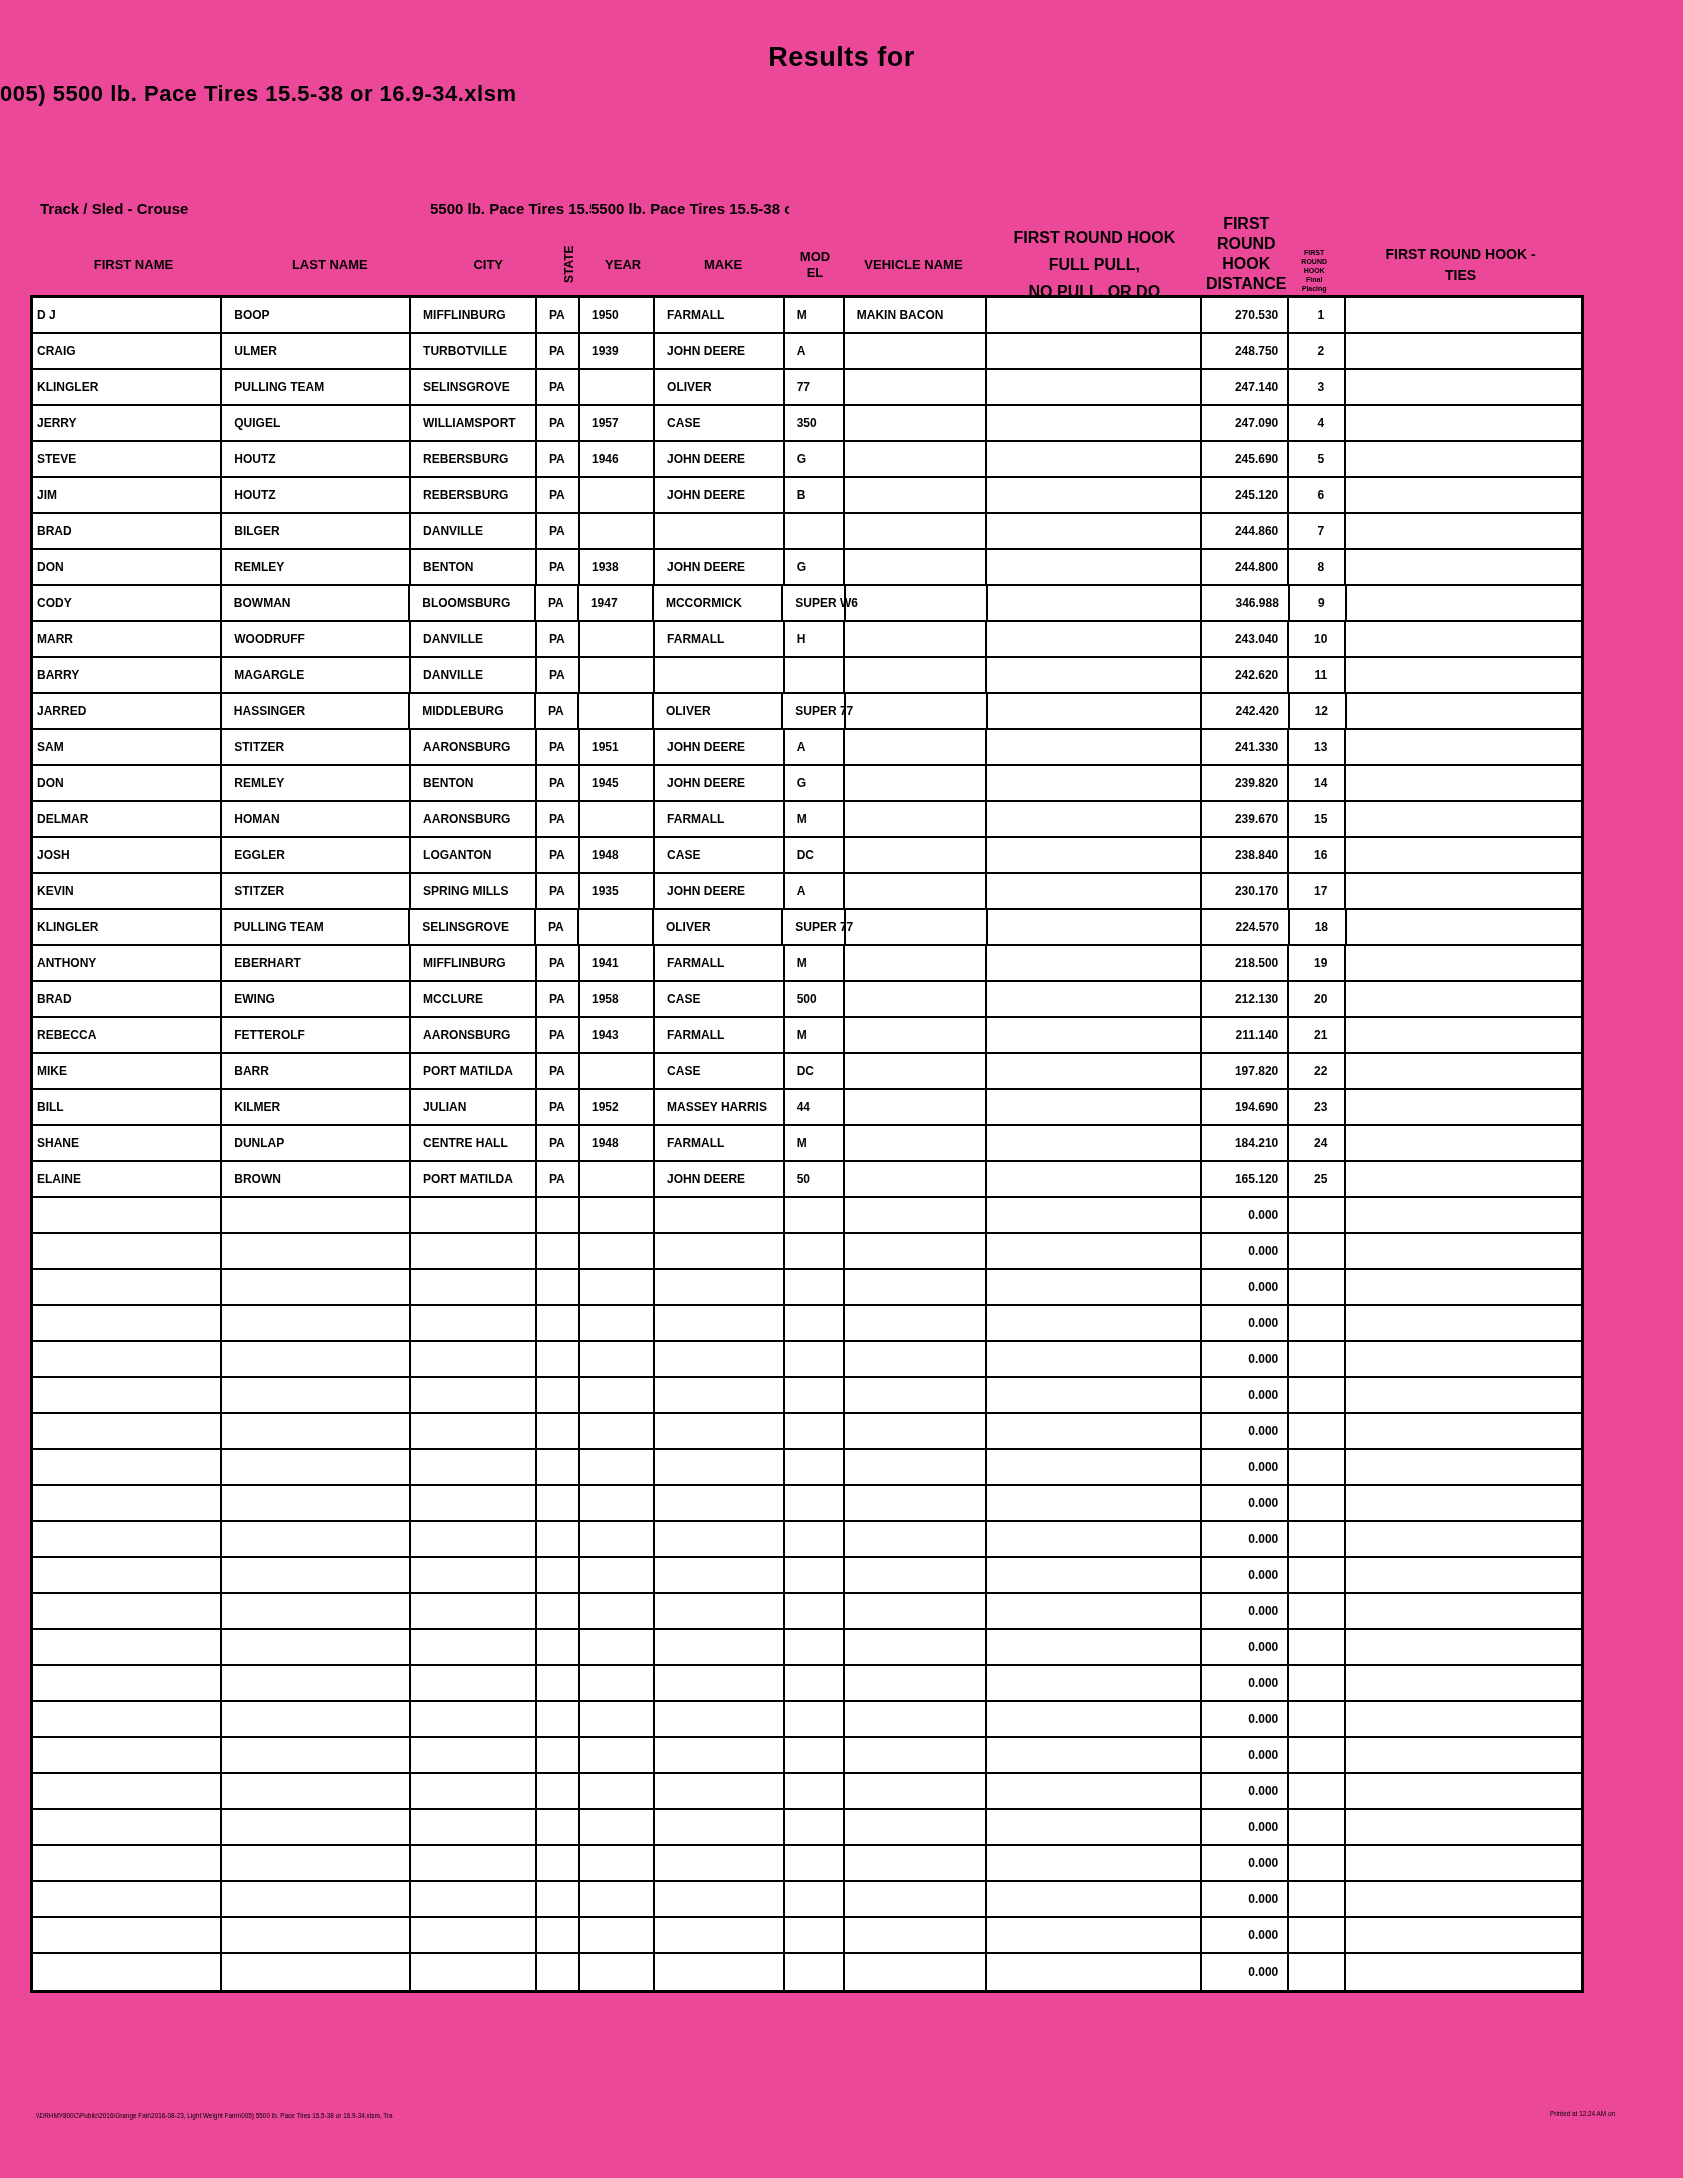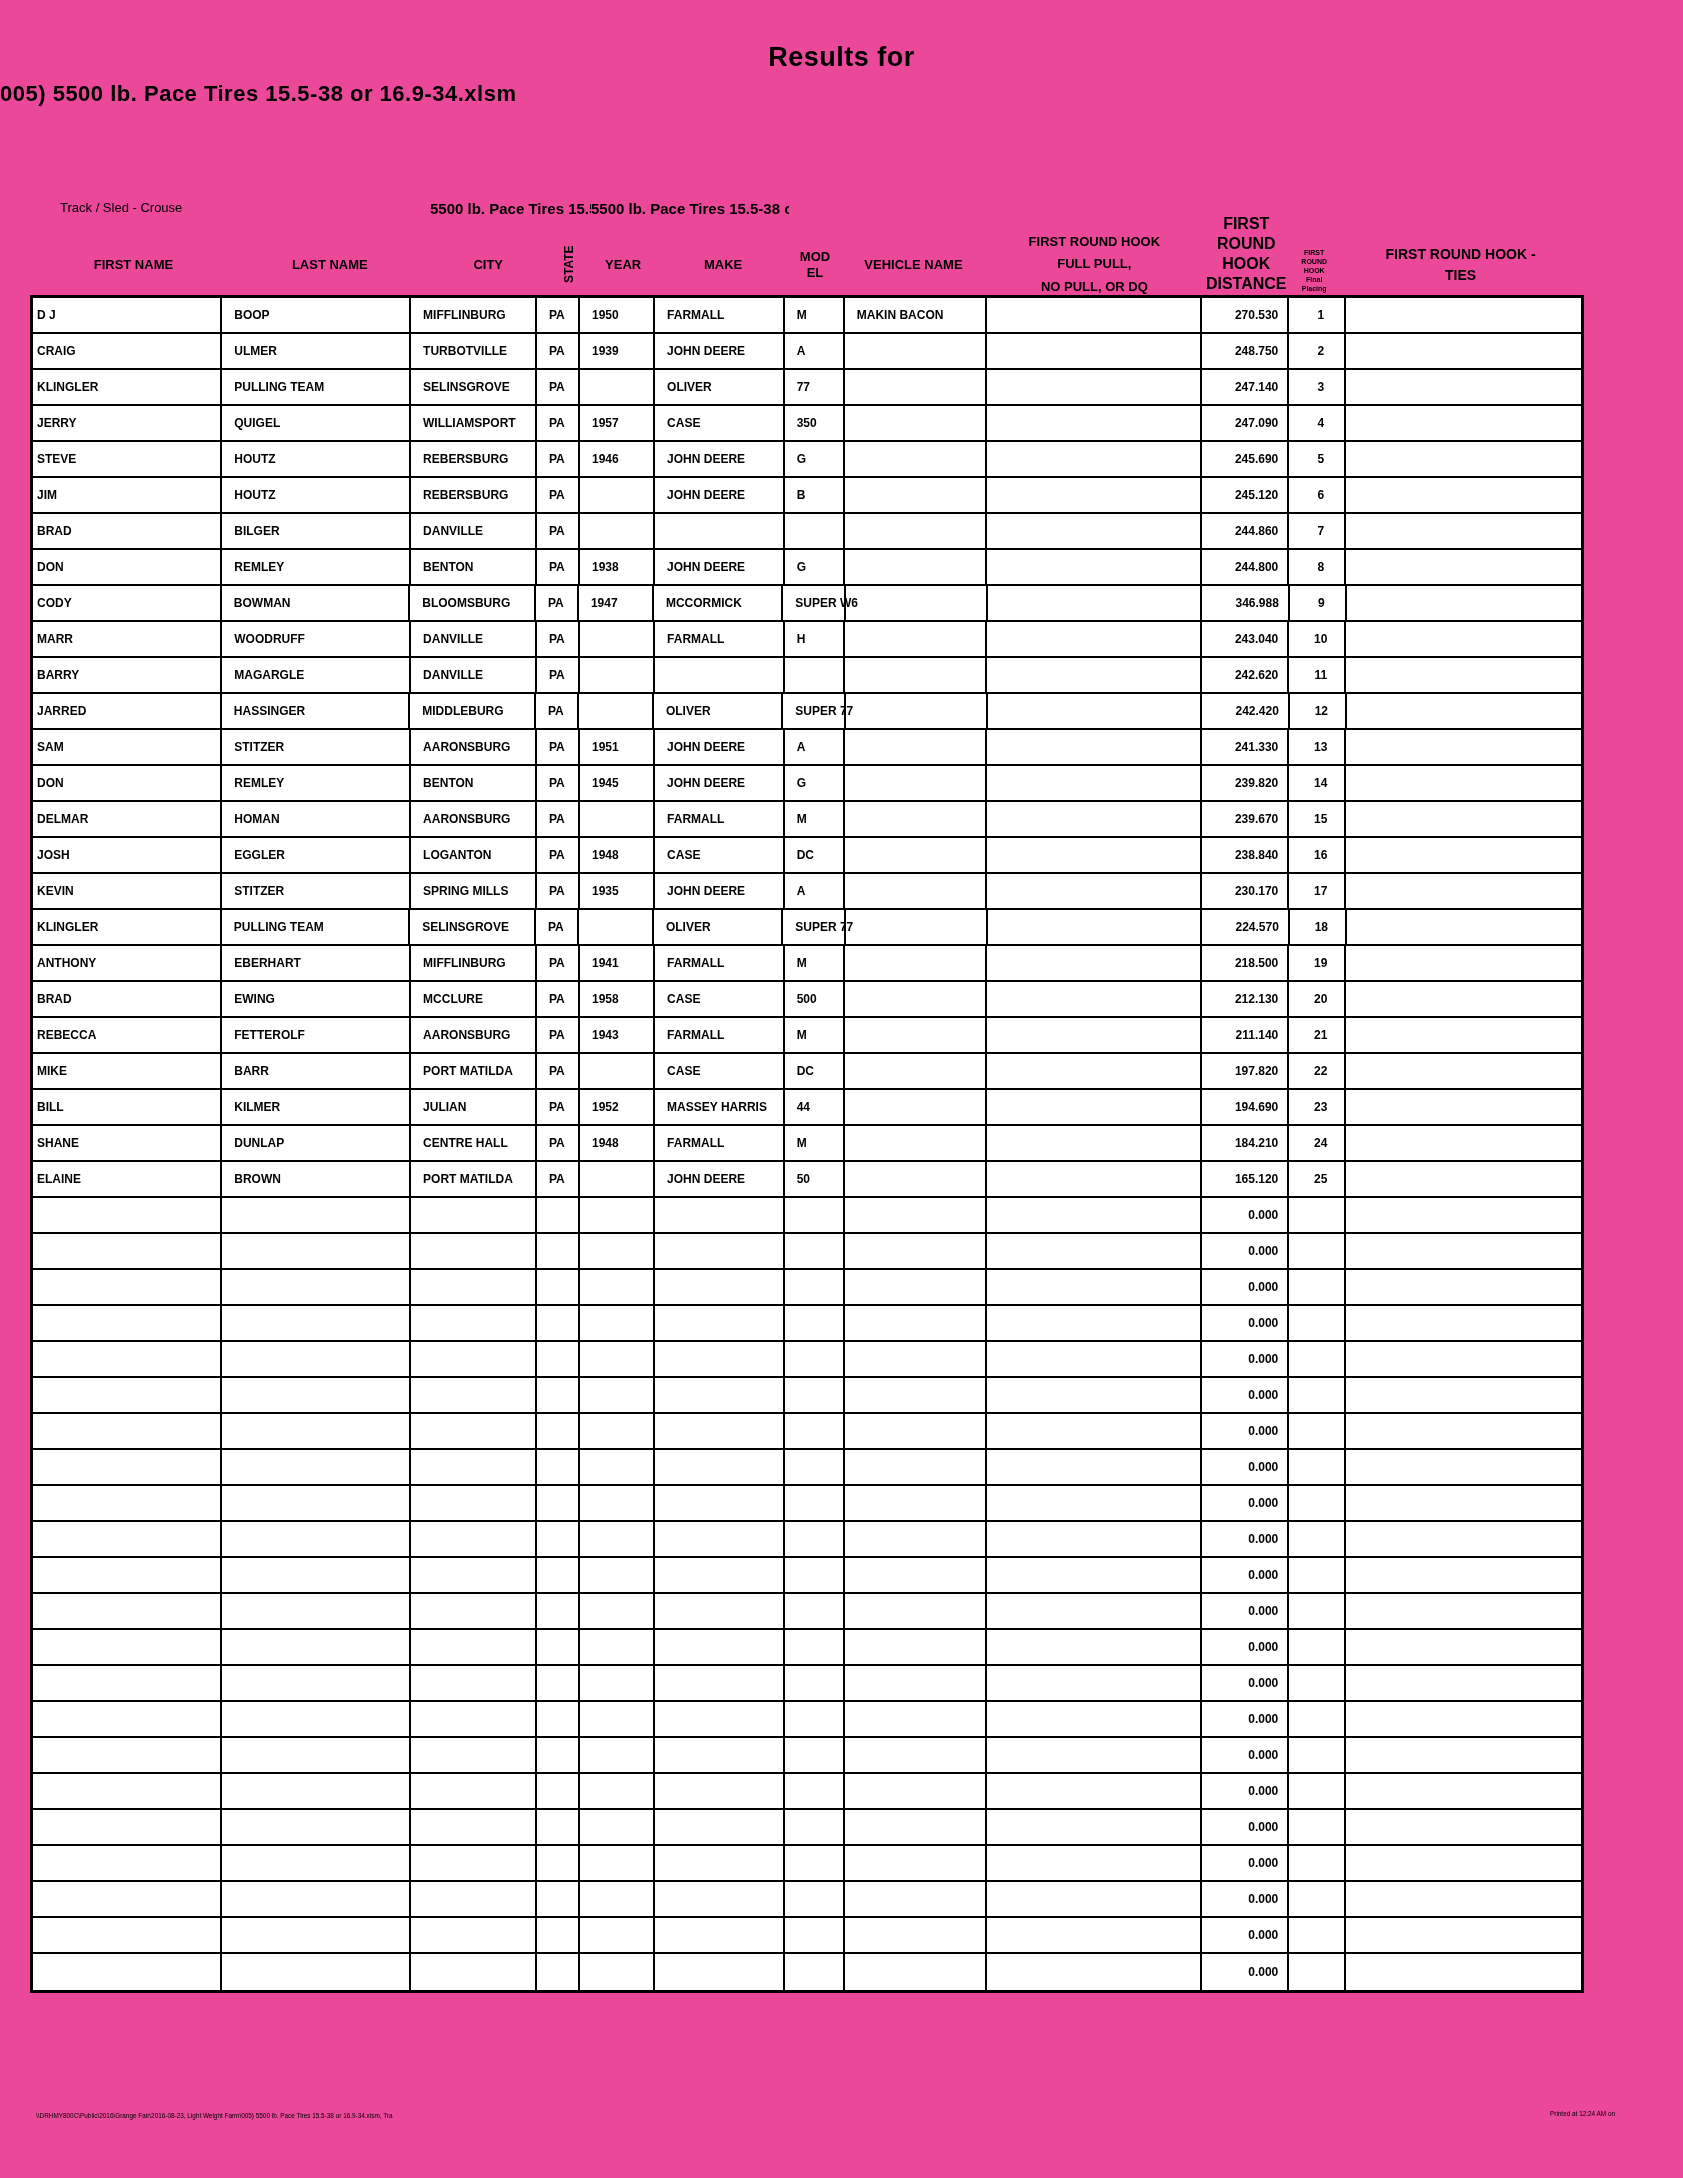--- a/index.html
+++ b/index.html
@@ -7,30 +7,30 @@
     position:relative; width:1683px; height:2178px; margin:0 auto;
     background:#ec4899; color:#000000;
     font-family:"Liberation Sans", sans-serif;
     overflow:hidden;
   }
   .title1 { position:absolute; top:42px; left:0; width:100%; text-align:center;
             font-size:27px; font-weight:bold; letter-spacing:0.5px; }
   .title2 { position:absolute; top:81px; left:0; width:100%; 
             font-size:22px; font-weight:bold; letter-spacing:0.5px; }
 
-  .meta-track  { position:absolute; top:200px; left:40px;  font-size:13px; font-weight:normal; white-space:nowrap;margin-left:20px; }
+  .meta-track  { position:absolute; top:200px; left:40px;  font-size:15px; font-weight:bold; white-space:nowrap; }
   .meta-class1 { position:absolute; top:200px; left:430px; width:161px; font-size:15px; font-weight:bold;
                  white-space:nowrap; overflow:hidden; }
   .meta-class2 { position:absolute; top:200px; left:591px; width:198px; font-size:15px; font-weight:bold;
                  white-space:nowrap; overflow:hidden; }
 
   .thead { position:absolute; left:33px; top:234px; width:1548px; height:61px; display:flex; }
   .th { box-sizing:border-box; display:flex; align-items:center; justify-content:center;
         text-align:center; font-weight:bold; font-size:13px; line-height:1.2; white-space:pre-line; }
-  .th-fullpull { font-size:13px; line-height:1.7; }
+  .th-fullpull { font-size:16px; line-height:1.7; }
   .th-dist  { font-size:16px; line-height:1.25; align-items:flex-end; padding-bottom:1px; }
   .th-place { font-size:7px;  line-height:1.3;  align-items:flex-end; padding-bottom:2px; }
   .th-ties  { font-size:14px; line-height:1.5; }
   .th-state span { transform:rotate(-90deg); font-size:12px; white-space:nowrap; }
 
   .tbody { position:absolute; left:30px; top:295px; width:1554px;
            box-sizing:border-box; border:3px solid #000; background:#fff; }
   .row { display:flex; height:36px; box-sizing:border-box; border-bottom:2px solid #000;gap:8px; }
   .row:last-child { border-bottom:none; }
   .cell { box-sizing:border-box; border-right:2px solid #000; display:flex; align-items:center;

